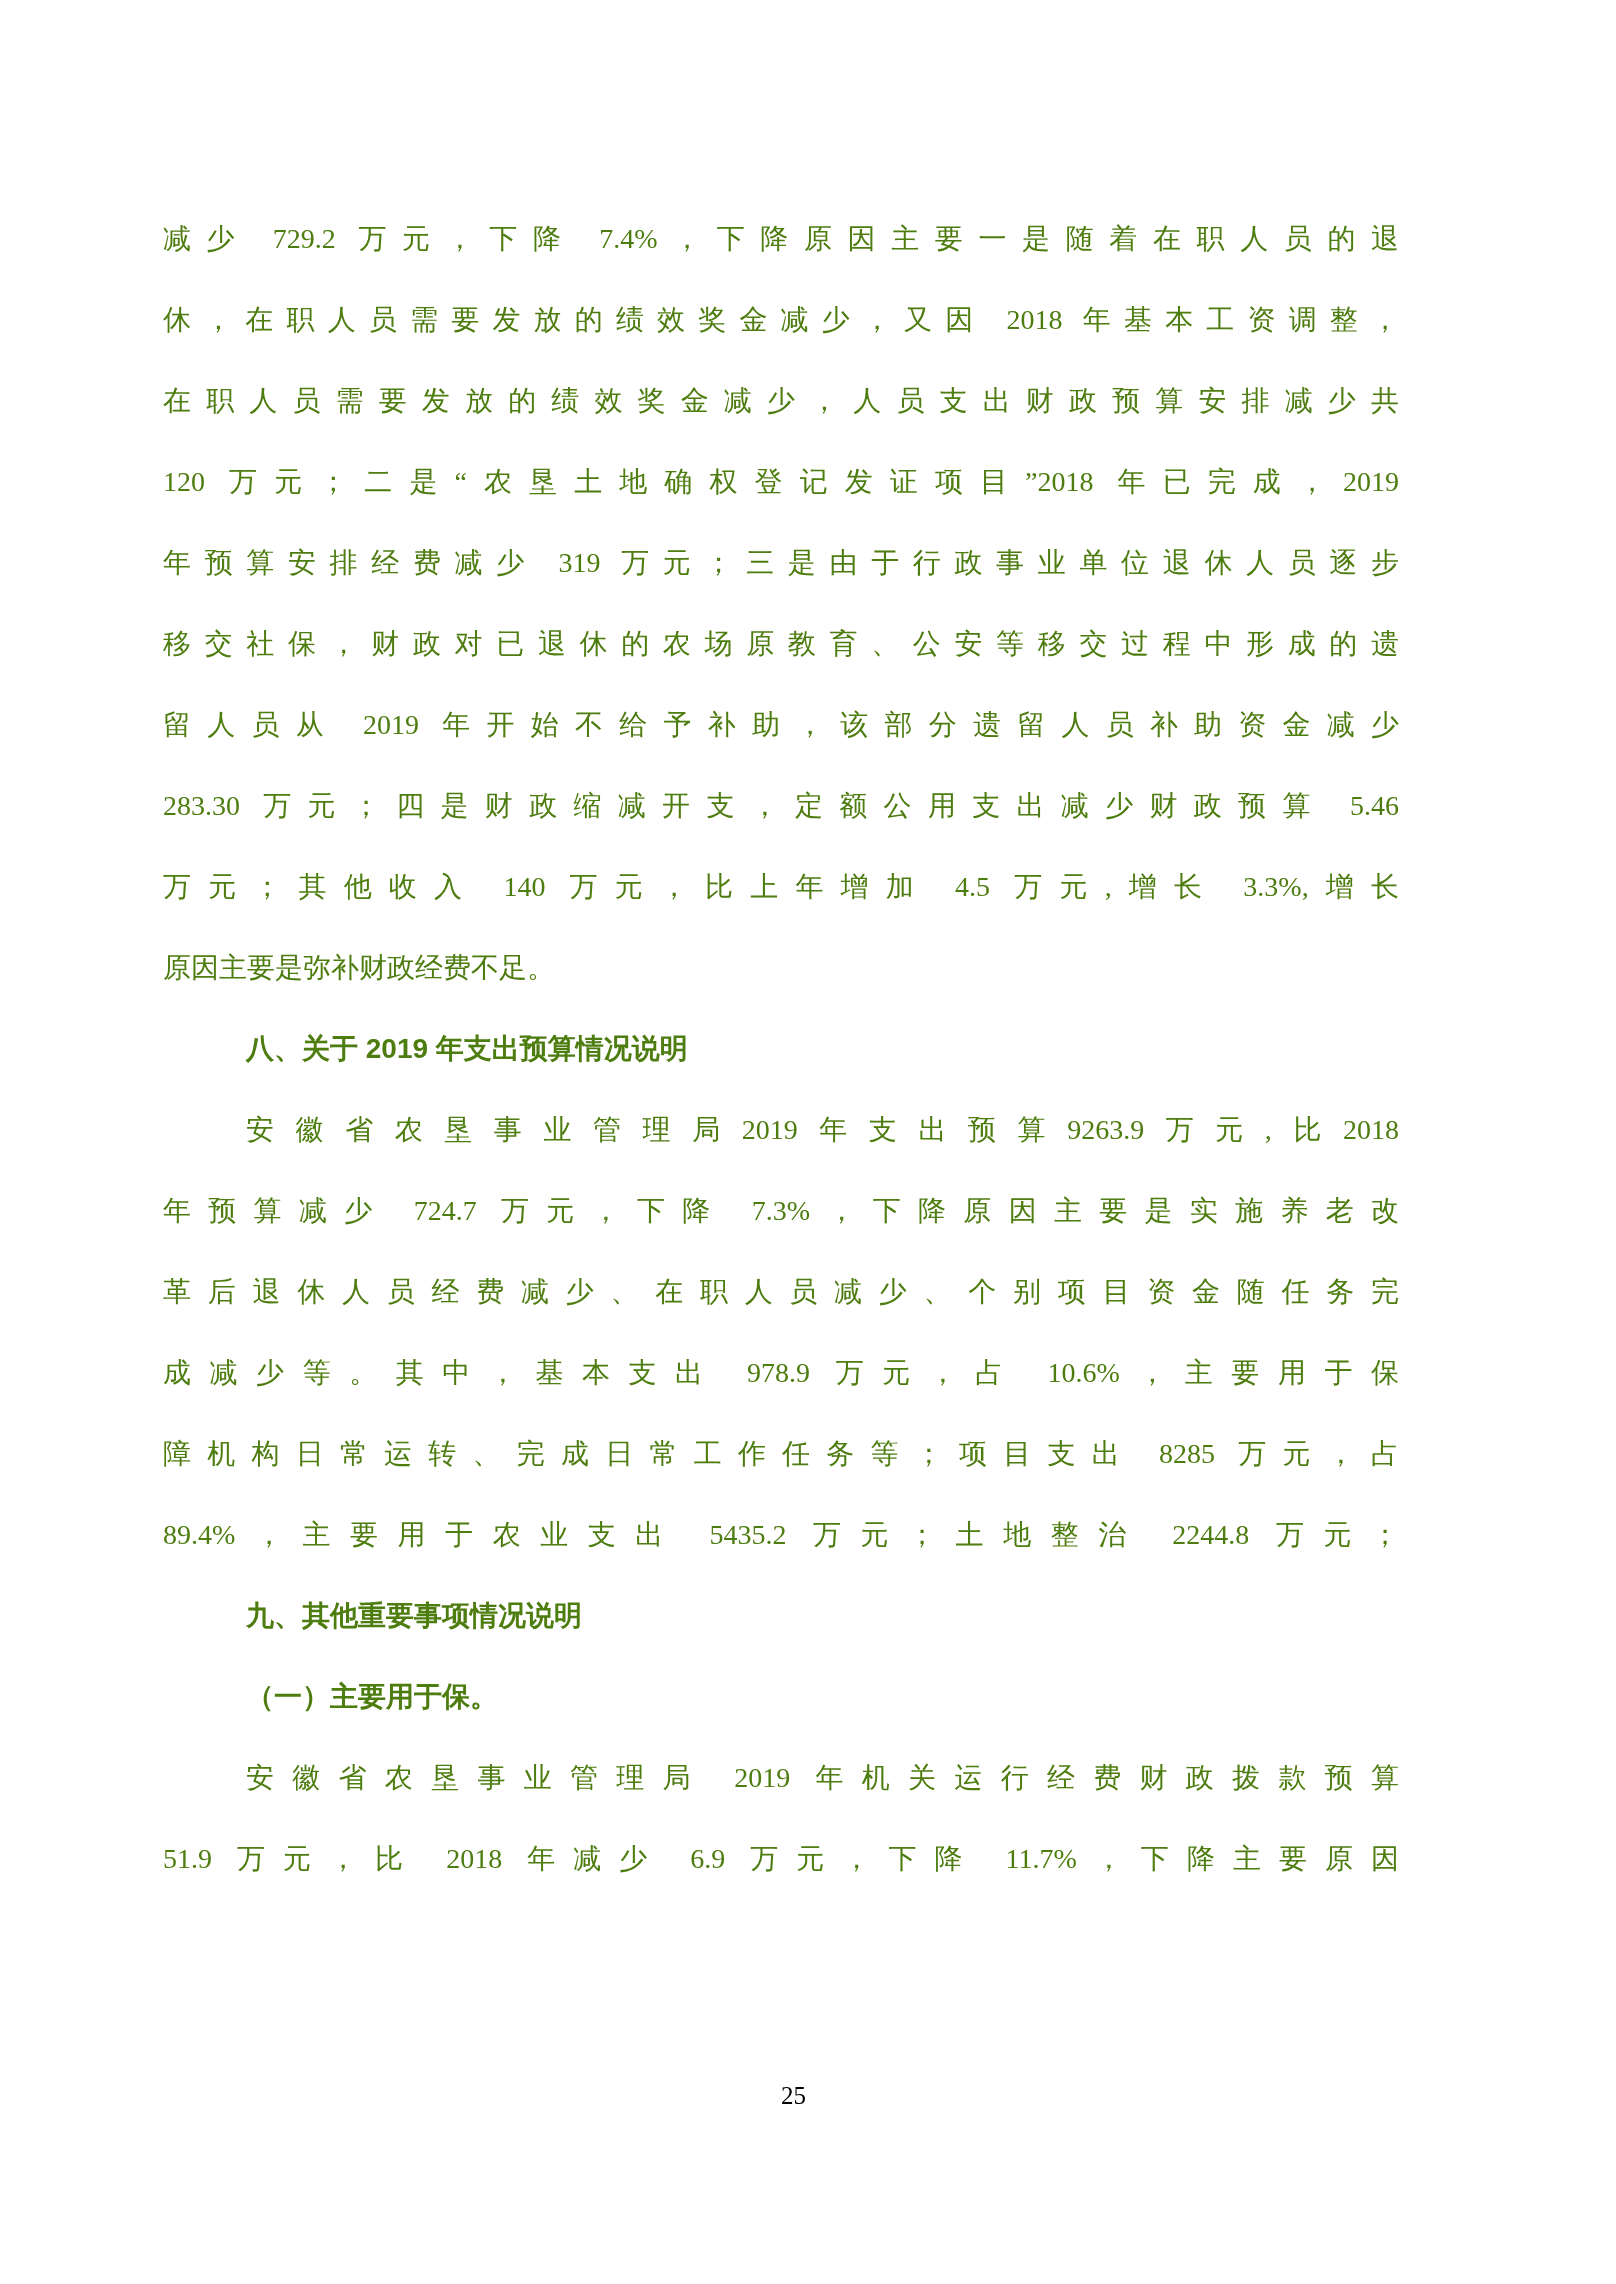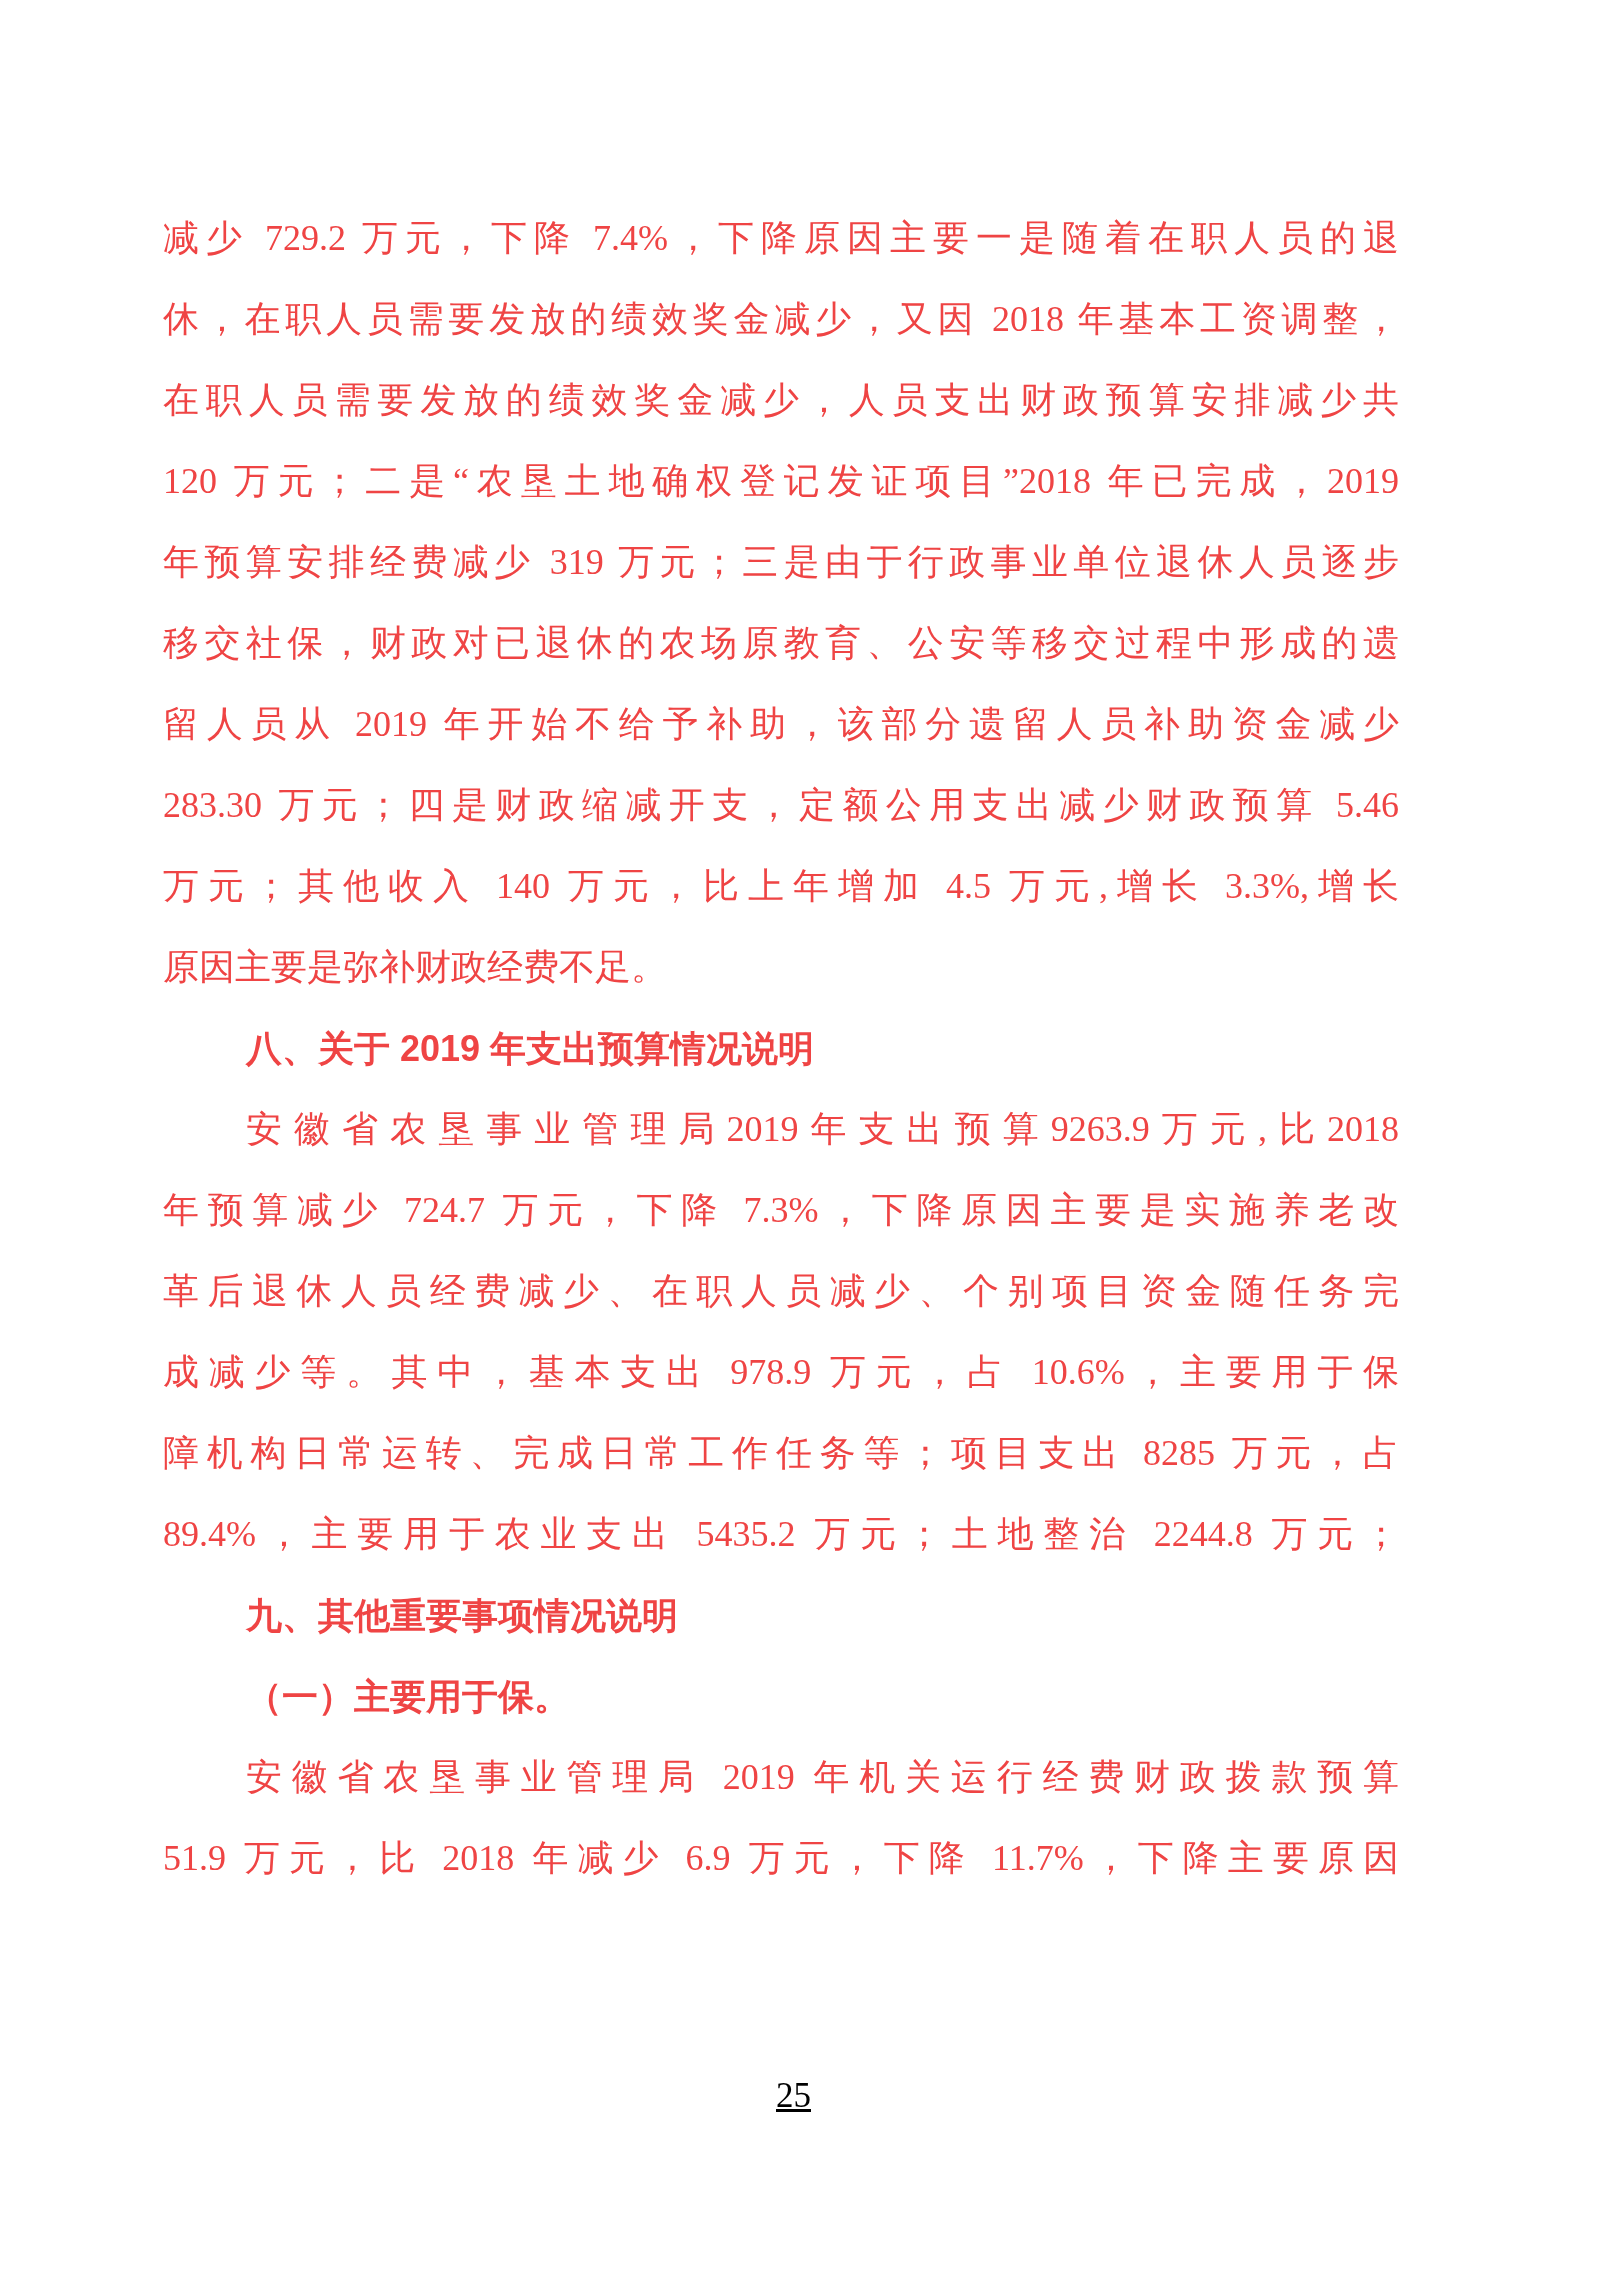--- a/index.html
+++ b/index.html
@@ -12,27 +12,27 @@
     font-family:"Liberation Serif", serif;
     color:#000;
   }
   .textcol{
     position:absolute;
     left:163px;
     top:198px;
     width:1236px;
   }
   .line{
-    font-size:36px;
+    font-size:28px;
     line-height:81px;
     text-align:justify;
     text-align-last:justify;
     text-justify:inter-ideograph;
     white-space:normal;
-    color:#ef4444;
+    color:#4d7c0f;
   }
   .line.para-end{
     text-align:center;
     text-align-last:left;
   }
   .line.indent{
     padding-left:83px;
   }
   .line.heading{
     font-family:Liberation Sans, sans-serif;
@@ -40,24 +40,23 @@
     text-align:left;
     text-align-last:left;
     padding-left:83px;
   }
   .page-number{
     position:absolute;
     left:163px;
     top:2079px;
     width:1261px;
     text-align:center;
-    font-size:35px;
+    font-size:25px;
     line-height:34px;
     font-family:"Liberation Serif", serif;
-    text-decoration:underline;
   }
 </style>
 </head>
 <body>
 
 <div class="page">
   <div class="textcol">
 
     <div class="line">减少 729.2 万元，下降 7.4%，下降原因主要一是随着在职人员的退</div>
     <div class="line">休，在职人员需要发放的绩效奖金减少，又因 2018 年基本工资调整，</div>

